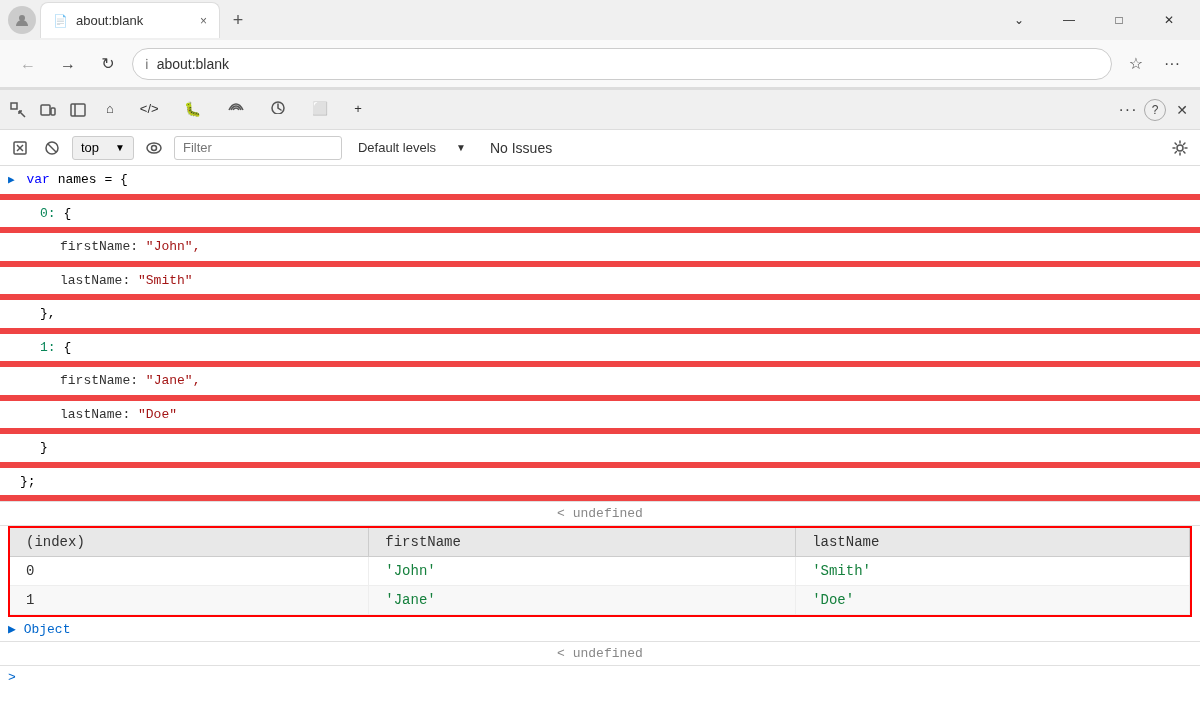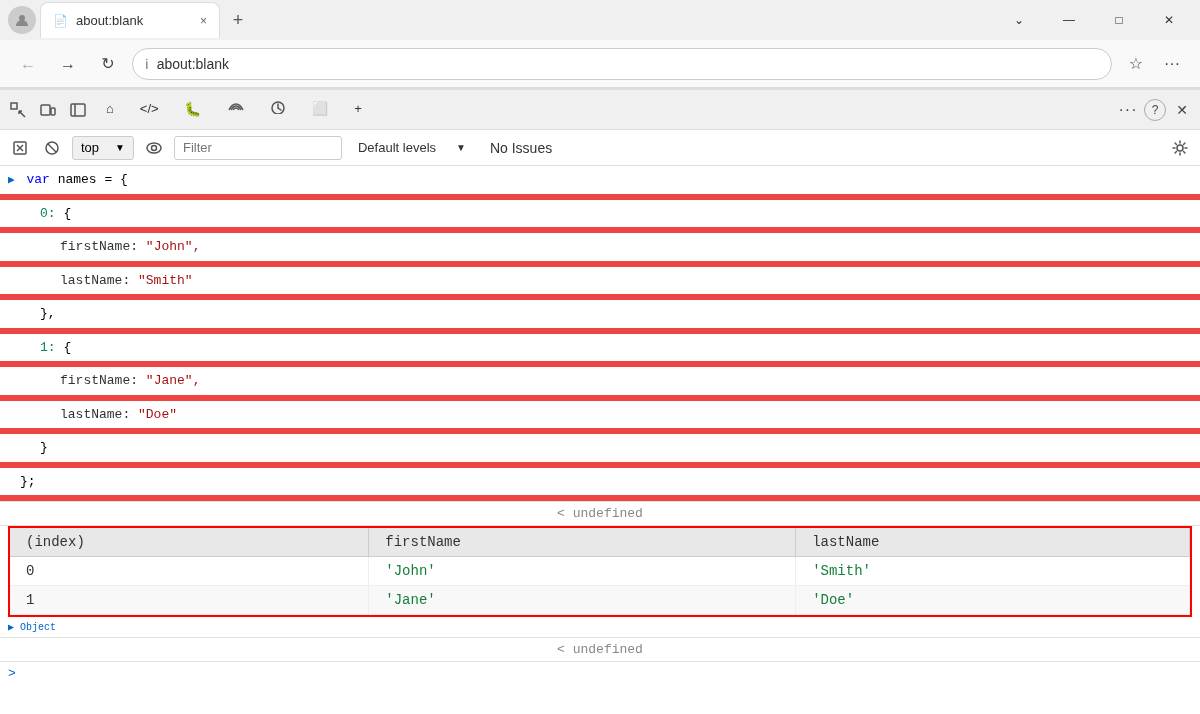--- a/index.html
+++ b/index.html
@@ -64,21 +64,21 @@
     .console-divider { height: 1px; background: #e0e0e0; margin: 0; }
     .table-command { background: #fff3cd; border: 2px solid red; padding: 2px 8px; font-family: 'Consolas', 'Courier New', monospace; font-size: 13px; color: #333; display: inline-block; }
 
     .data-table-wrapper { border: 2px solid red; margin: 0 8px; background: #f8f8f8; }
     .data-table { width: 100%; border-collapse: collapse; font-family: 'Consolas', 'Courier New', monospace; font-size: 14px; }
     .data-table th { background: #e8e8e8; padding: 6px 16px; text-align: left; border-right: 1px solid #ccc; border-bottom: 1px solid #ccc; font-weight: normal; color: #333; }
     .data-table td { padding: 6px 16px; border-right: 1px solid #eee; border-bottom: 1px solid #eee; color: #333; background: white; }
     .data-table td.str-val { color: #15803d; }
     .data-table tr:nth-child(even) td { background: #f8f8f8; }
 
-    .object-line { padding: 4px 8px 4px 8px; font-family: 'Consolas', 'Courier New', monospace; font-size: 10px; color: #0066cc; cursor: pointer; }
+    .object-line { padding: 4px 8px 4px 8px; font-family: 'Consolas', 'Courier New', monospace; font-size: 13px; color: #0066cc; cursor: pointer; }
     .undefined-line { padding: 4px 8px; font-family: 'Consolas', 'Courier New', monospace; font-size: 13px; color: #888; text-align: center; }
     .prompt-line { padding: 4px 8px; font-family: 'Consolas', 'Courier New', monospace; font-size: 13px; color: #0066cc; cursor: text; }
   </style>
 </head>
 <body>
 
 <div class="browser-window">
 
   <div class="title-bar">
     <div class="title-bar-avatar">

